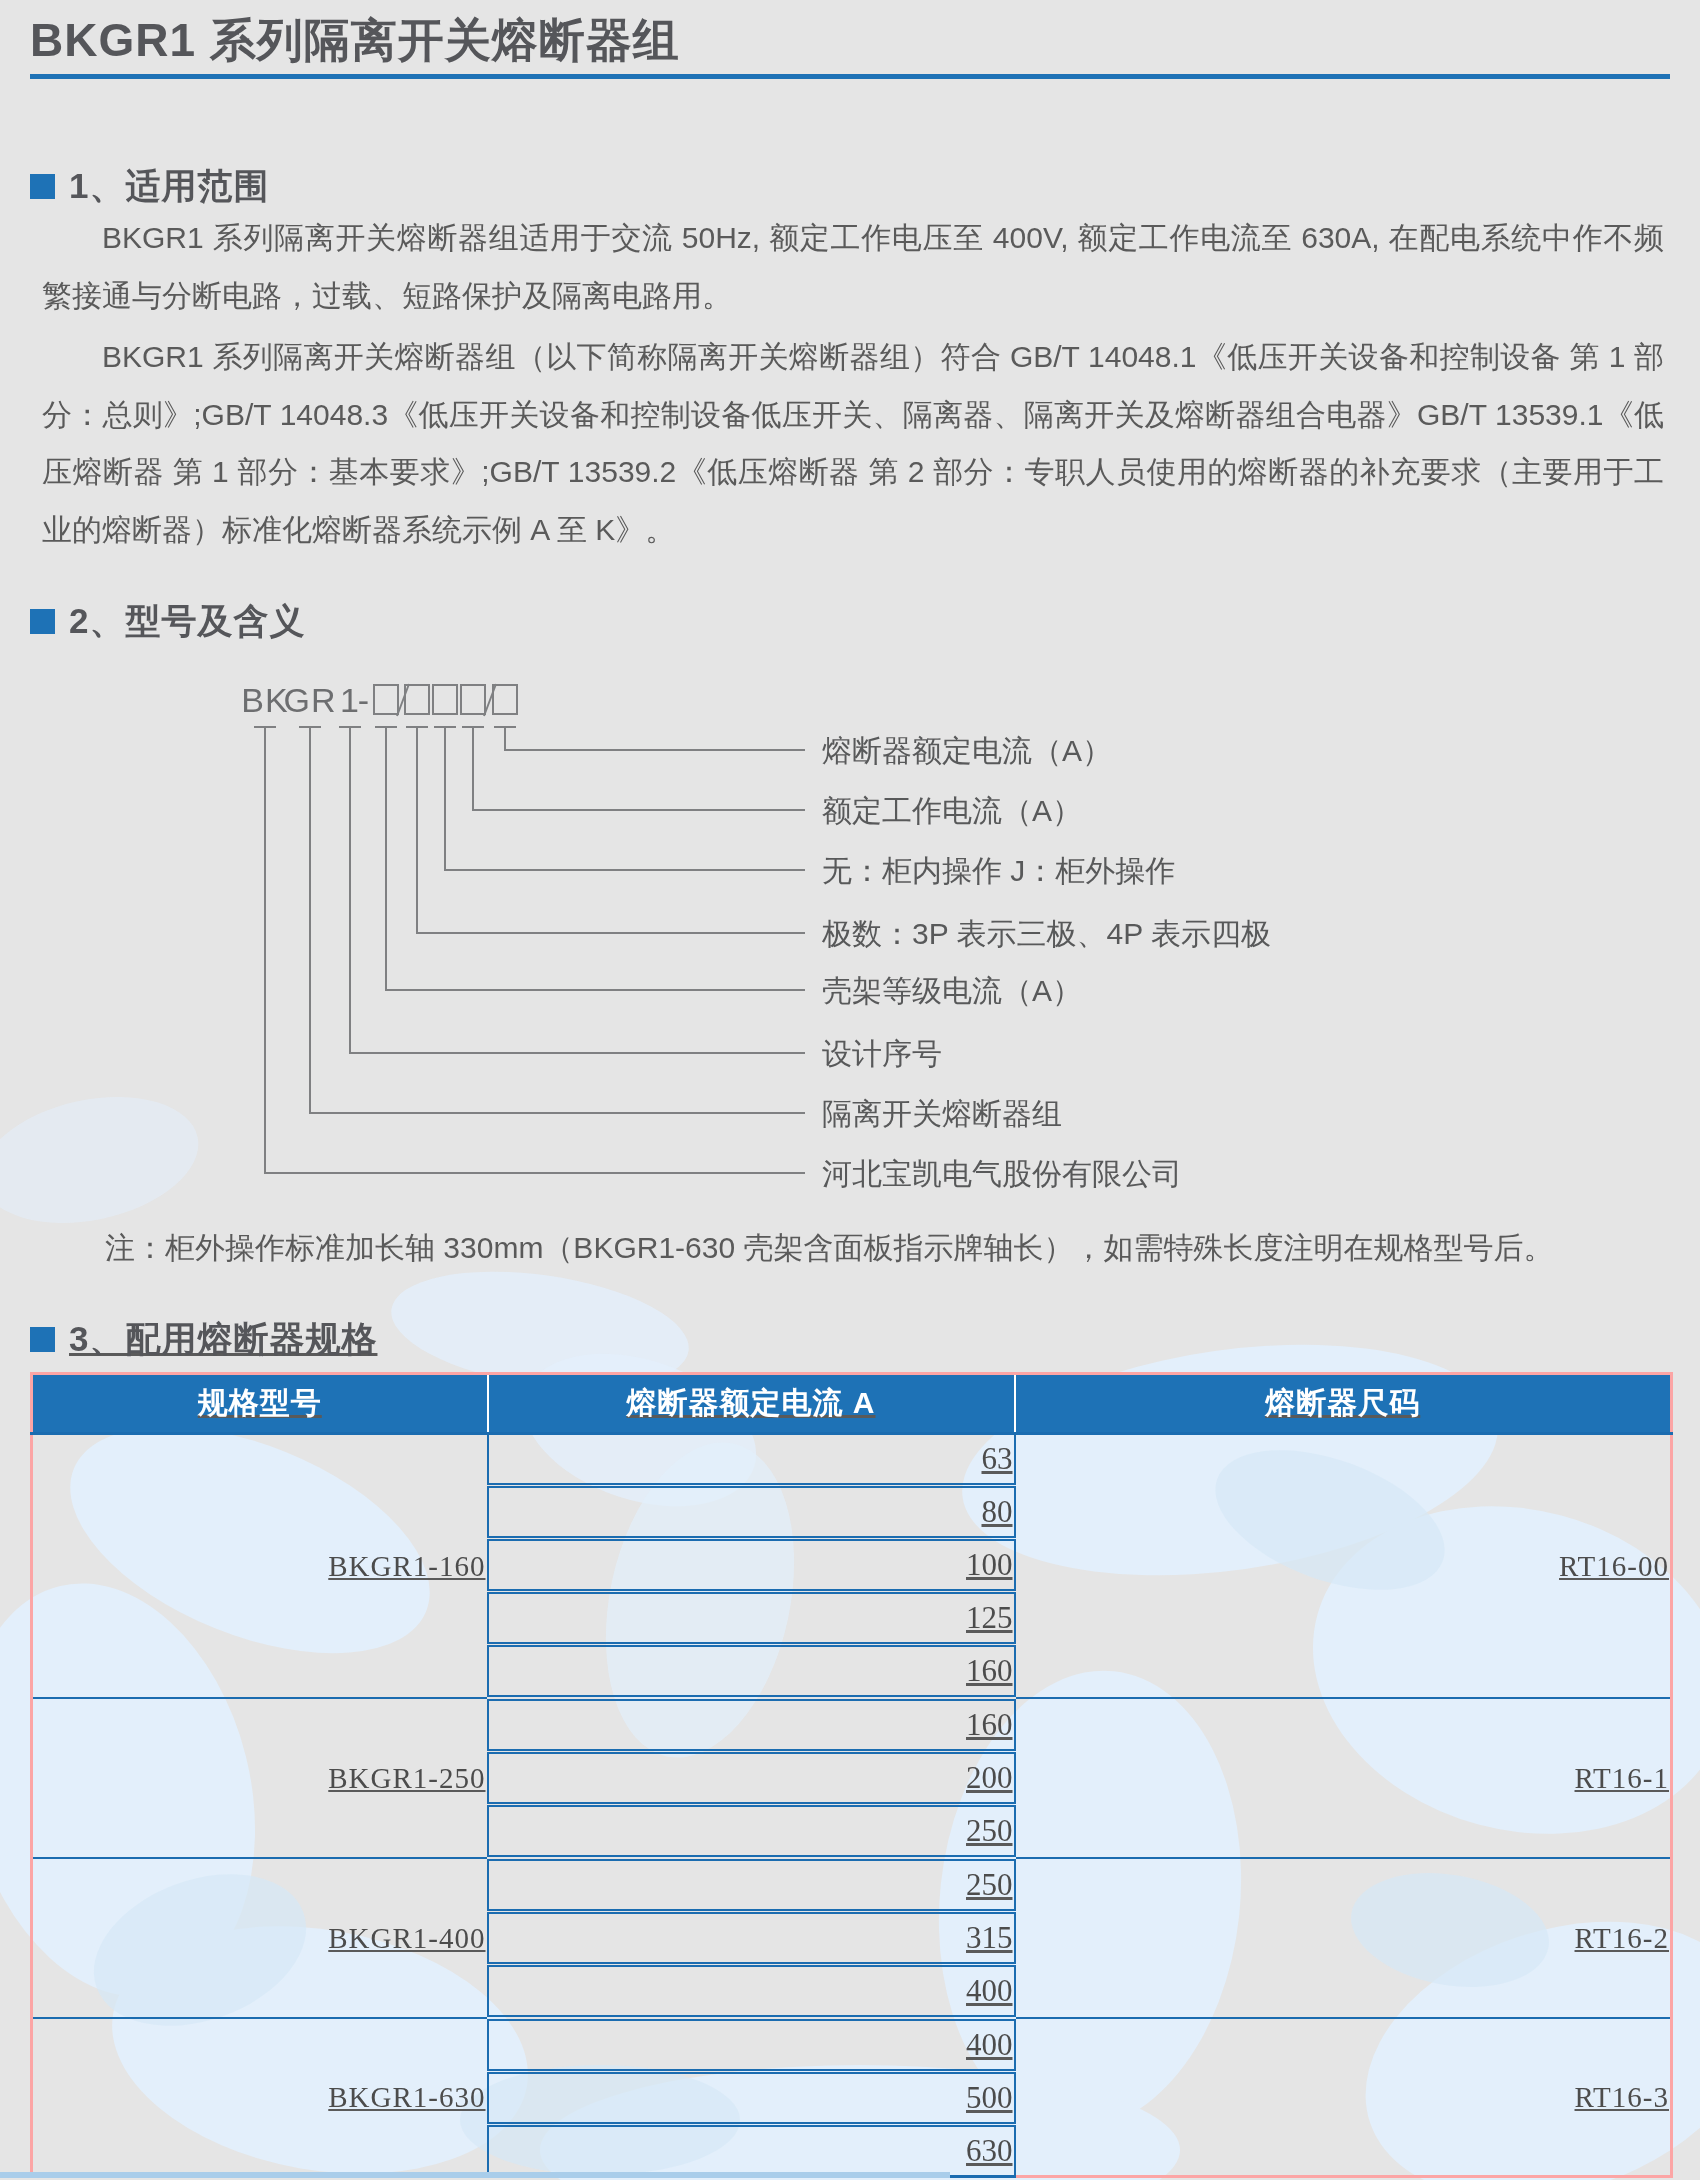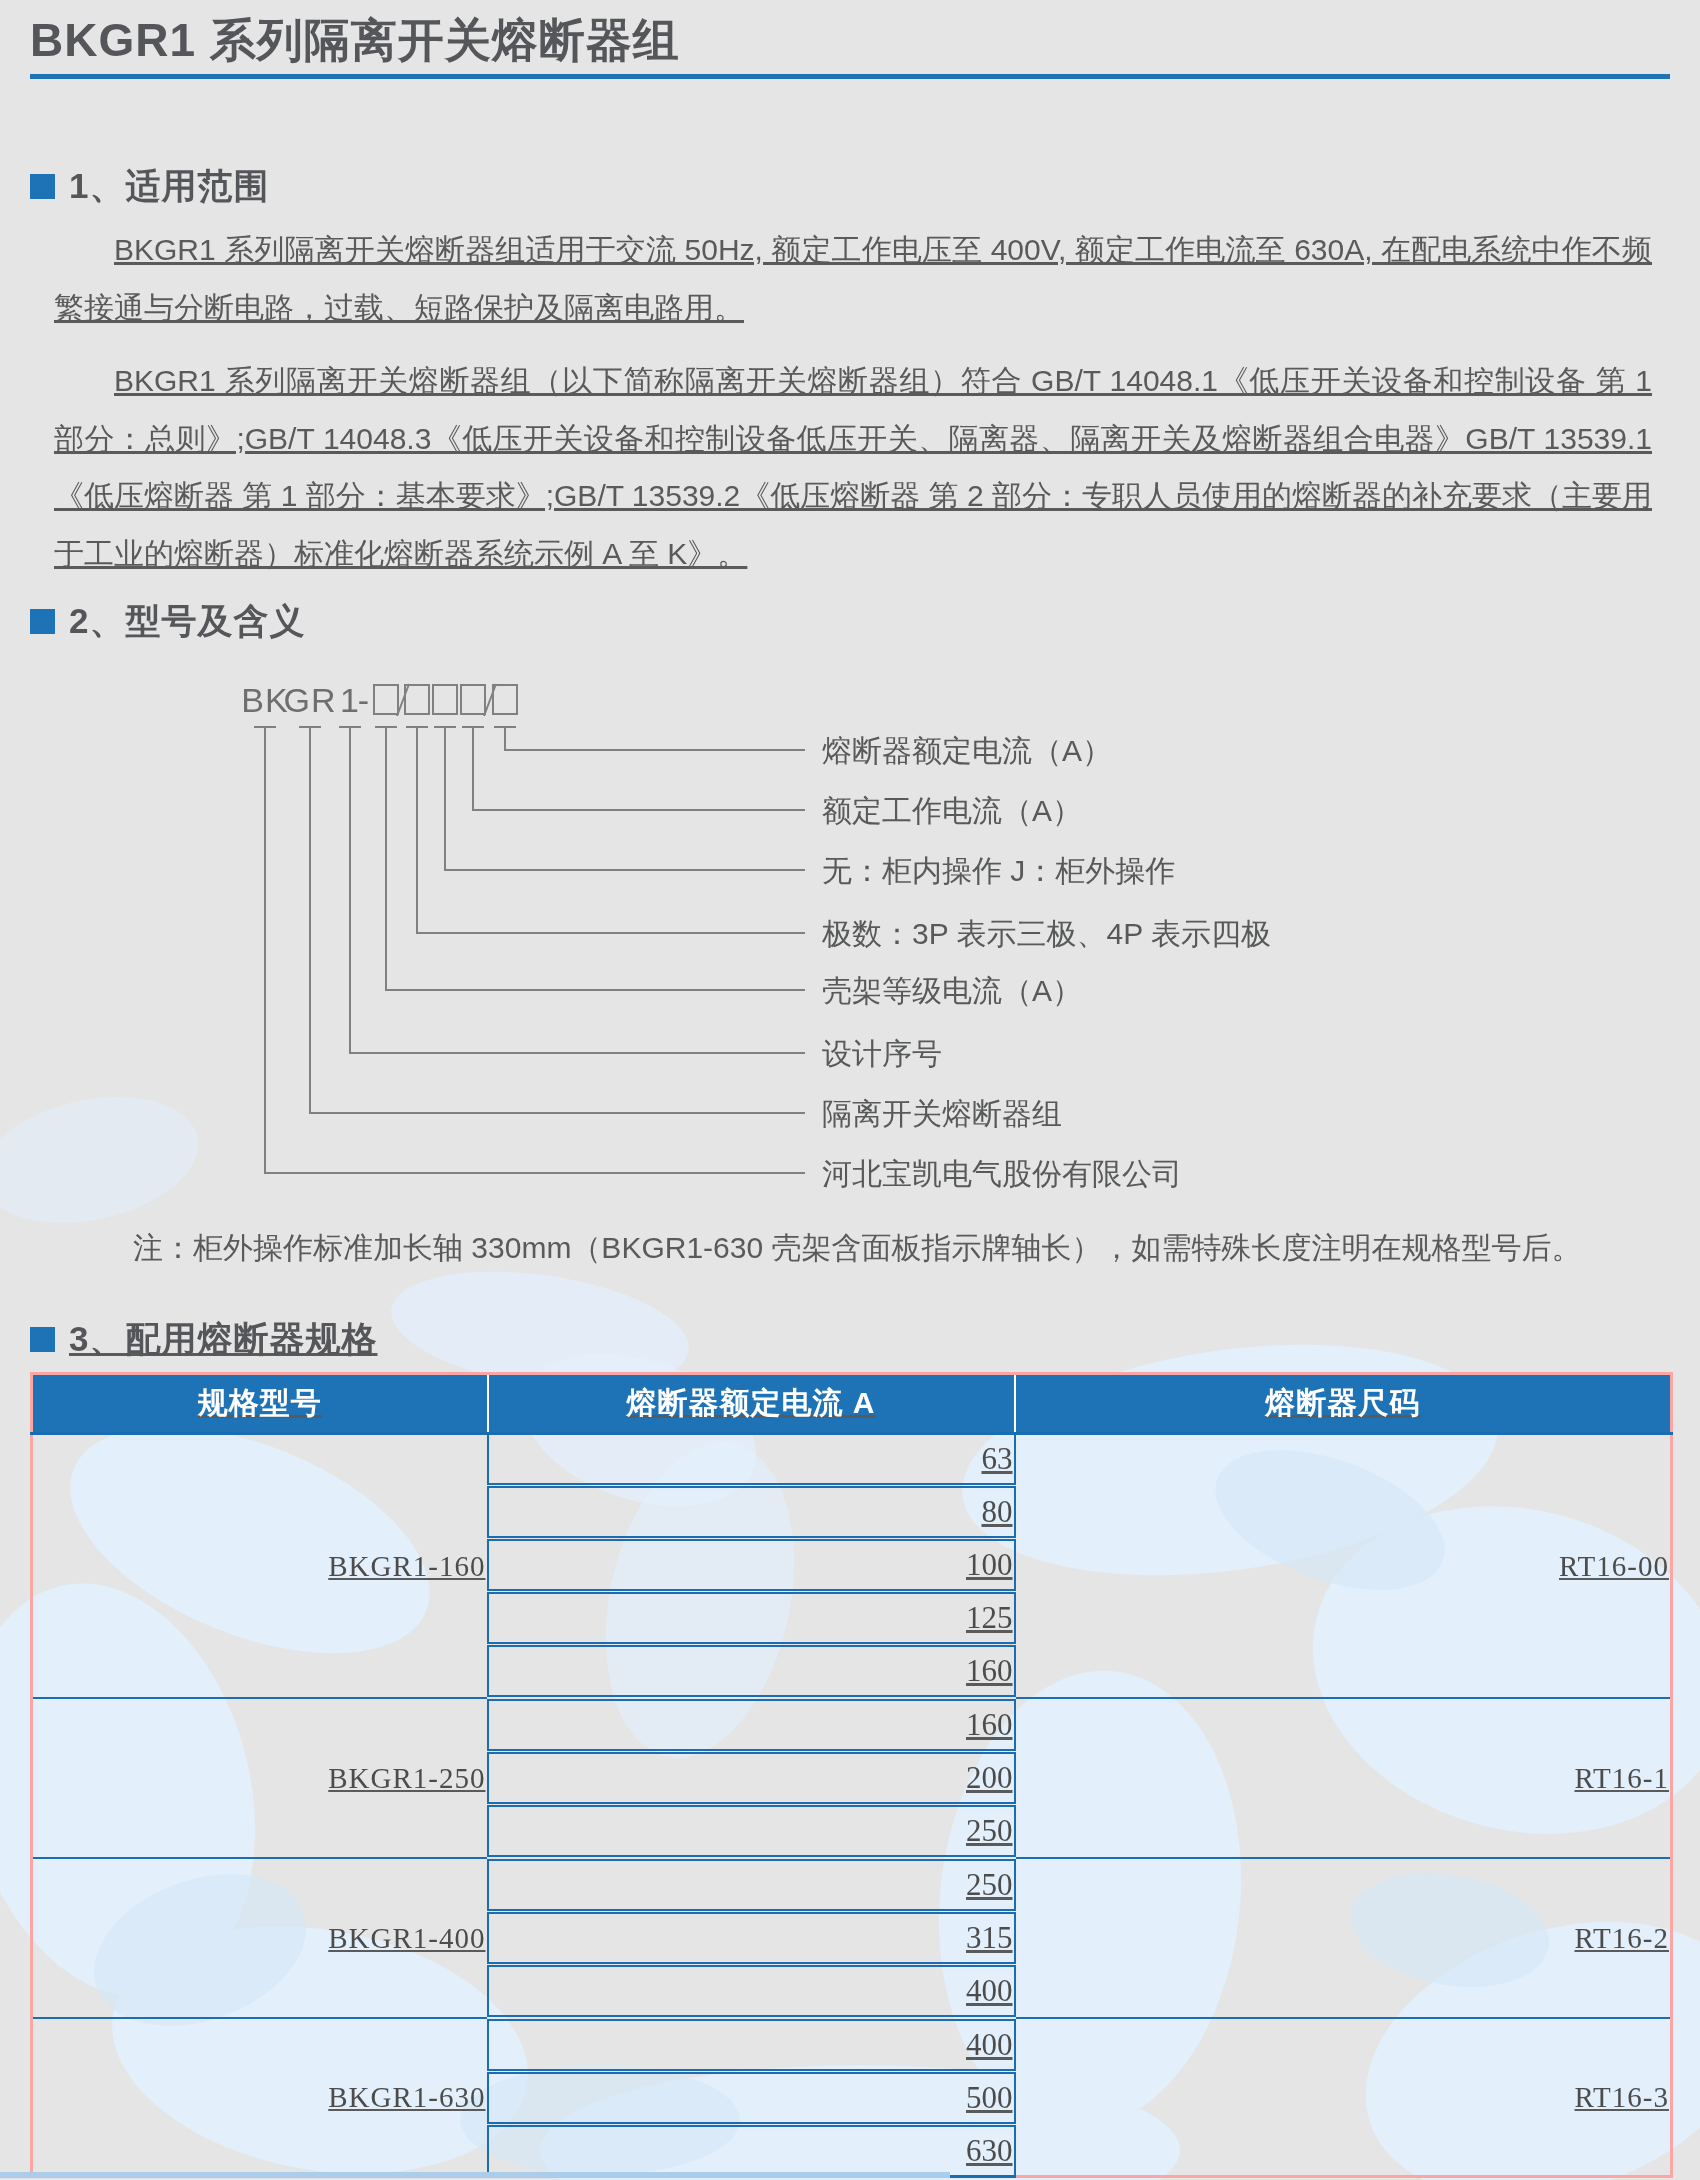--- a/index.html
+++ b/index.html
@@ -22,23 +22,23 @@
   .sec-text{font-size:35px;font-weight:bold;color:#55565a;letter-spacing:1px;}
   #sec1{left:30px;top:163px;}
   #sec2{left:30px;top:598px;}
   #sec3{left:30px;top:1316px;text-decoration:underline;}
   
   .body-text{
     left:38px;top:205px;width:1630px;
     font-size:30px;line-height:57.5px;color:#5a5a5a;
     text-align:justify;
   }
-  .body-text p{margin:16px;text-indent:2em;text-decoration:underline;}
-  
-  .note-line{left:105px;top:1228px;width:1565px;font-size:30px;color:#5a5a5a;margin-left:28px;}
+  .body-text p{margin:4px;text-indent:2em;}
+  
+  .note-line{left:105px;top:1228px;width:1565px;font-size:30px;color:#5a5a5a;}
   
   #diagram{left:0;top:675px;}
   #diagram text{fill:#6d6e70;}
   #diagram .code{font-size:34px;font-family:"Liberation Sans",sans-serif;letter-spacing:1px;}
   #diagram .lbl{font-size:30px;fill:#58595a;font-family:"Liberation Sans",sans-serif;}
   
   #spec-table-wrap{left:30px;top:1372px;width:1640px;}
   table.spec{
     width:1640px;border-collapse:collapse;table-layout:fixed;
     border:3px solid #fca5a5;background:transparent;text-decoration:underline;

